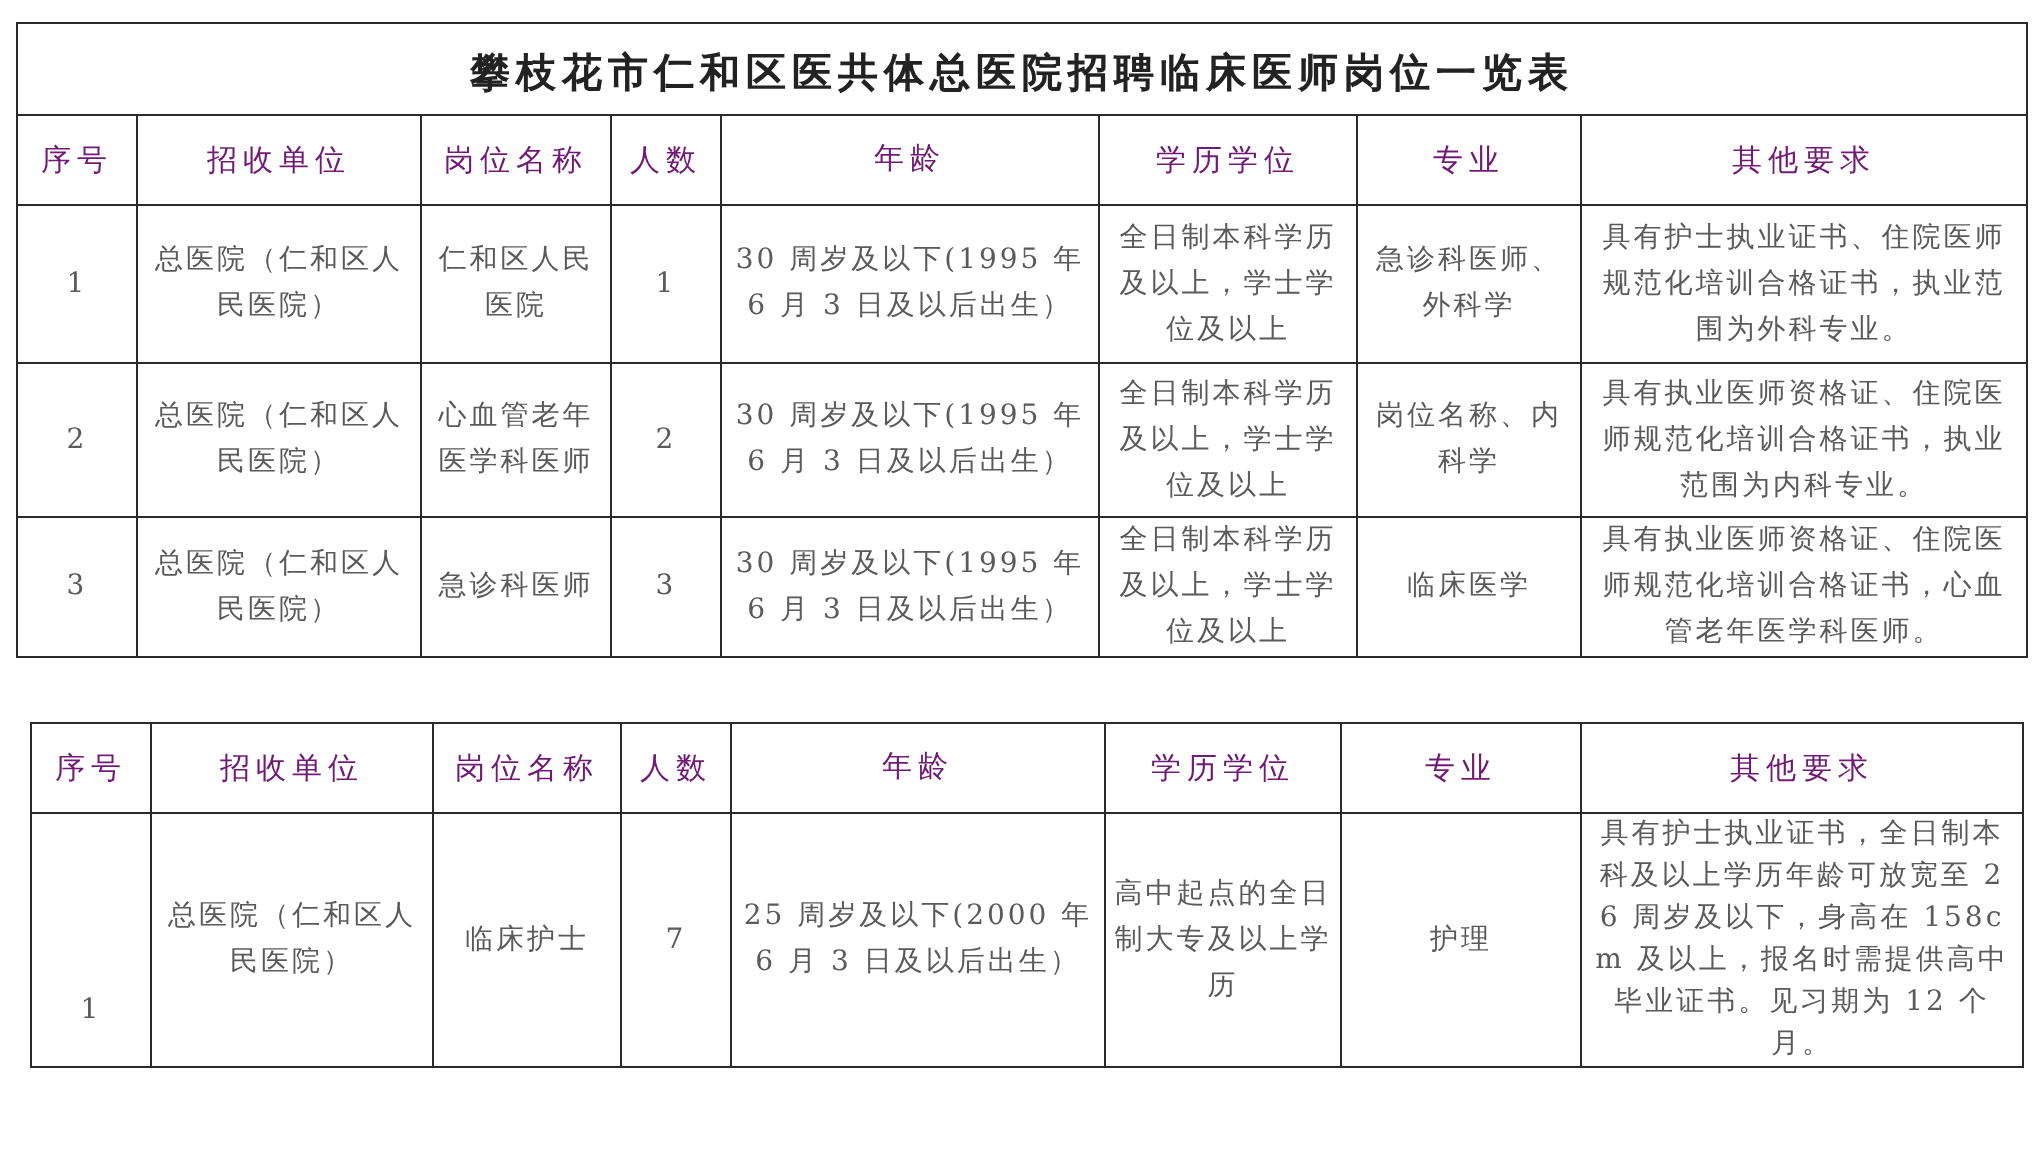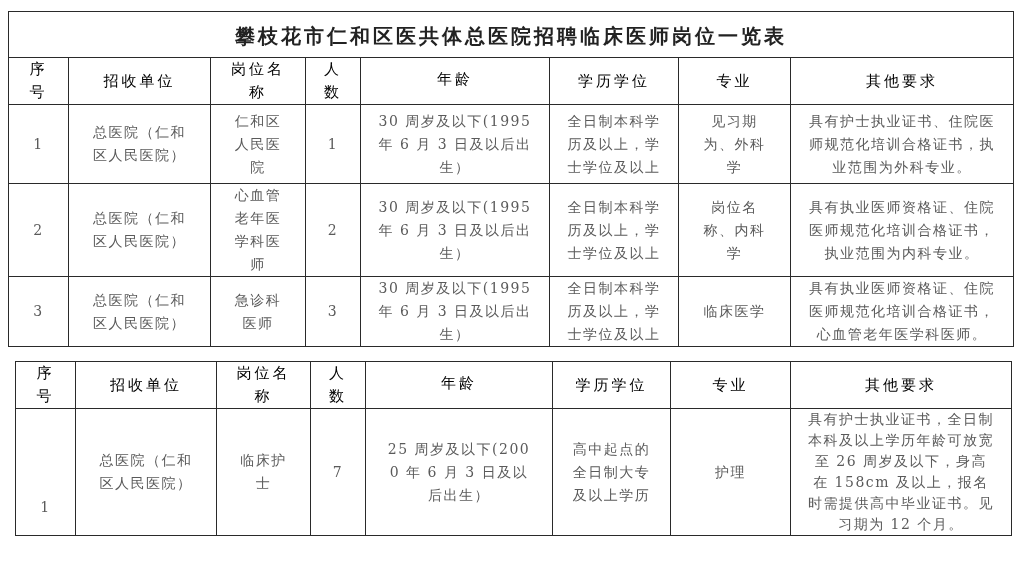--- a/index.html
+++ b/index.html
@@ -1,24 +1,24 @@
 <!DOCTYPE html>
 <html><head>
 <meta charset="utf-8">
 <style>
   html, body { margin: 0; padding: 0; background: #ffffff; }
   body { width: 1019px; height: 575px; position: relative; overflow: hidden;
          font-family: "DejaVu Serif", "Liberation Serif", serif; color: #555; }
   table.grid { position: absolute; border-collapse: collapse; table-layout: fixed; }
   table.grid td { border: 1.5px solid #2a2a2a; text-align: center; vertical-align: middle;
-                  padding: 0 17px; font-size: 14px; line-height: 23px; color: #5a5a5a;
+                  padding: 0 4px; font-size: 14px; line-height: 23px; color: #5a5a5a;
                   letter-spacing: 1.5px; word-break: break-all; }
   table.grid td.title { font-size: 20px; font-weight: bold; color: #222; letter-spacing: 3px;
                         padding-top: 4px; }
-  table.grid td.hdr { font-size: 15px; color: #000000; letter-spacing: 3px; }
+  table.grid td.hdr { font-size: 15px; color: #701a75; letter-spacing: 3px; }
   table.grid td.hdr.age { vertical-align: top; padding-top: 10px; }
   #t1 { left: 8px; top: 11px; width: 1005px; }
   #t2 { left: 15px; top: 361px; width: 996px; }
   td.seqbottom { vertical-align: bottom !important; padding-bottom: 16px !important; }
 </style>
 </head>
 <body>
 
 <table class="grid" id="t1">
   <colgroup>
@@ -45,21 +45,21 @@
     <td class="hdr">专业</td>
     <td class="hdr">其他要求</td>
   </tr>
   <tr style="height:79px">
     <td>1</td>
     <td>总医院（仁和区人民医院）</td>
     <td>仁和区人民医院</td>
     <td>1</td>
     <td>30 周岁及以下(1995 年 6 月 3 日及以后出生）</td>
     <td>全日制本科学历及以上，学士学位及以上</td>
-    <td>见习期为、外科学</td>
+    <td>急诊科医师、外科学</td>
     <td>具有护士执业证书、住院医师规范化培训合格证书，执业范围为外科专业。</td>
   </tr>
   <tr style="height:77px">
     <td>2</td>
     <td>总医院（仁和区人民医院）</td>
     <td>心血管老年医学科医师</td>
     <td>2</td>
     <td>30 周岁及以下(1995 年 6 月 3 日及以后出生）</td>
     <td>全日制本科学历及以上，学士学位及以上</td>
     <td>岗位名称、内科学</td>

